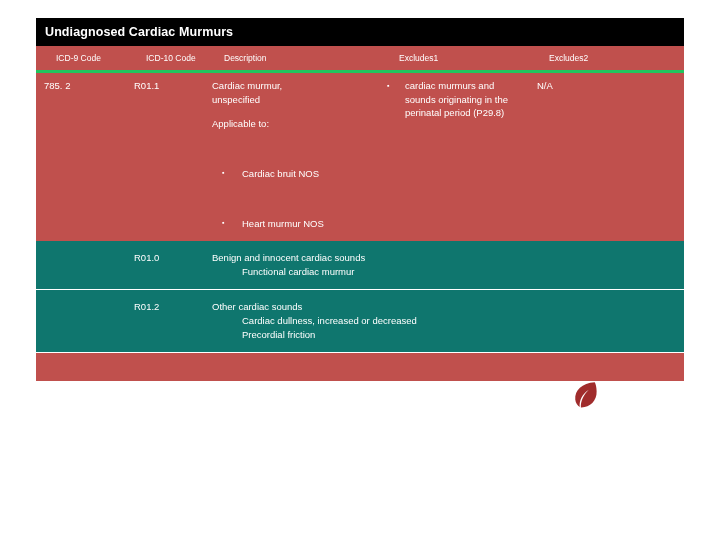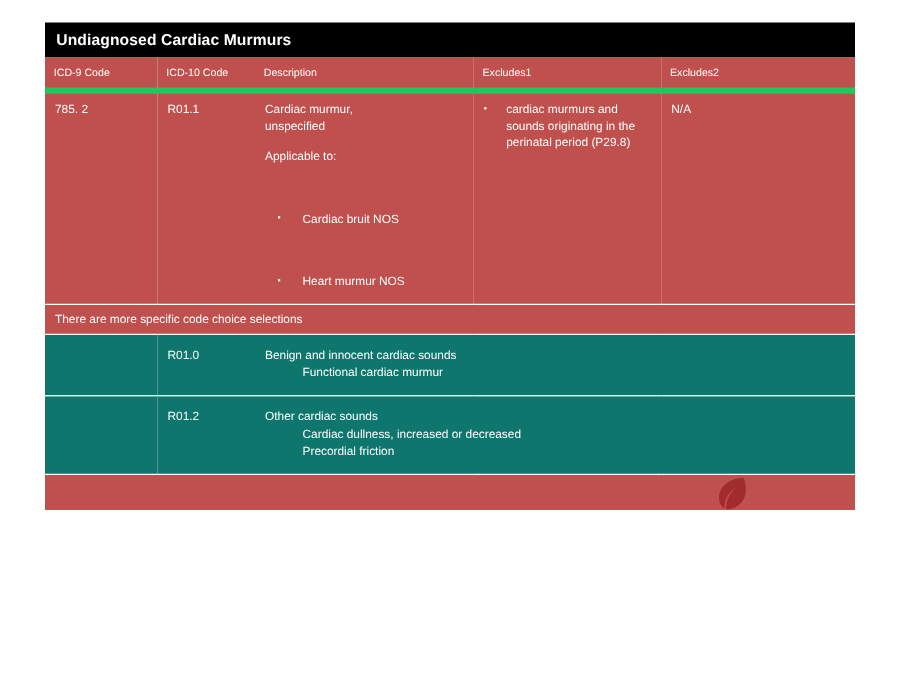--- a/index.html
+++ b/index.html
@@ -55,22 +55,22 @@
     vertical-align: top;
     padding: 0;
   }
 
   .header-row td {
     background: #c0504d;
     height: 24px;
     color: #ffffff;
     font-size: 8.5px;
     vertical-align: middle;
-    padding-left: 7px;
-    border-bottom: 5px solid #22c55e;
+    padding-left: 20px;
+    border-bottom: 3px solid #22c55e;
   }
 
   .body-row td {
     background: #c0504d;
     color: #ffffff;
     font-size: 9.5px;
     line-height: 13.5px;
     padding: 6px 8px 10px 8px;
   }
 
@@ -231,23 +231,20 @@
         </td>
         <td>
           <div class="excl-wrap">
             <span class="excl-bullet">▪</span>
             <span class="excl-text">cardiac murmurs and sounds originating in the perinatal period (P29.8)</span>
           </div>
         </td>
         <td>N/A</td>
       </tr>
 
-      <tr class="note-row">
-        <td colspan="5">There are more specific code choice selections</td>
-      </tr>
 
       <tr class="sub-row">
         <td></td>
         <td>R01.0</td>
         <td colspan="3">
           <div>Benign and innocent cardiac sounds</div>
           <div class="indent-1">Functional cardiac murmur</div>
         </td>
       </tr>
 

